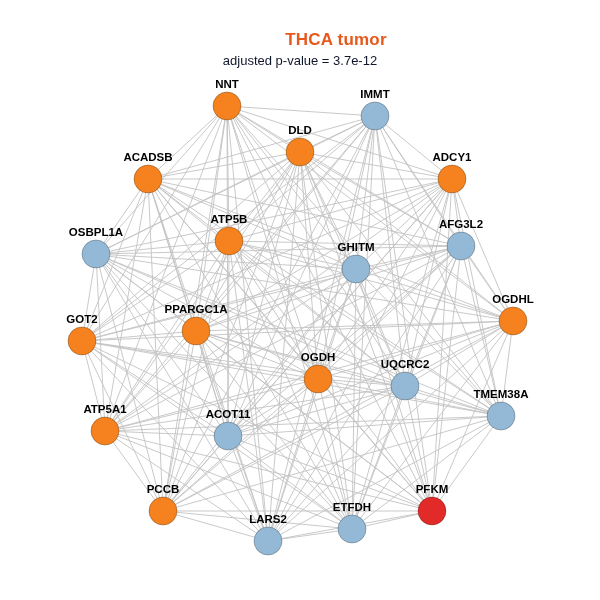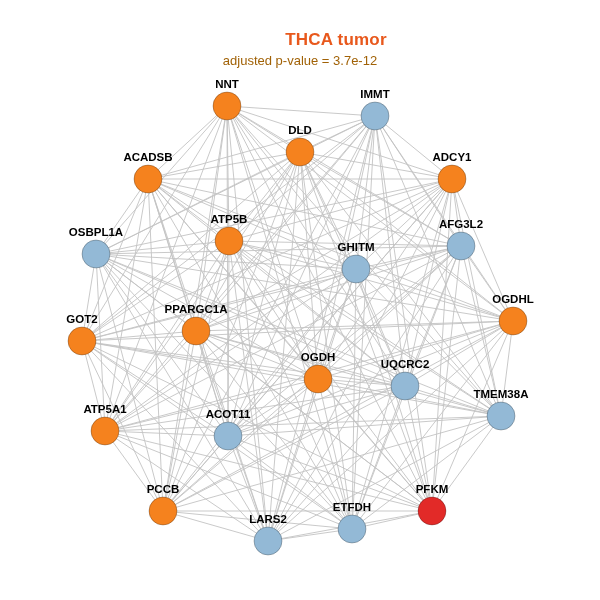--- a/index.html
+++ b/index.html
@@ -303,14 +303,14 @@
         <text x="501" y="398" text-anchor="middle" class="node-label-text" fill="#000000">TMEM38A</text>
         <text x="105" y="413" text-anchor="middle" class="node-label-text" fill="#000000">ATP5A1</text>
         <text x="228" y="418" text-anchor="middle" class="node-label-text" fill="#000000">ACOT11</text>
         <text x="163" y="493" text-anchor="middle" class="node-label-text" fill="#000000">PCCB</text>
         <text x="268" y="523" text-anchor="middle" class="node-label-text" fill="#000000">LARS2</text>
         <text x="352" y="511" text-anchor="middle" class="node-label-text" fill="#000000">ETFDH</text>
         <text x="432" y="493" text-anchor="middle" class="node-label-text" fill="#000000">PFKM</text>
       </g>
     </svg>
   <div class="plot-title" style="color: rgb(232, 88, 28); margin-left: 36px;">THCA tumor</div>
-  <div class="plot-subtitle" style="color: #a16207;">adjusted p-value = 3.7e-12</div>
+  <div class="plot-subtitle" style="color: #0f172a;">adjusted p-value = 3.7e-12</div>
 </div>
 
 </body></html>

